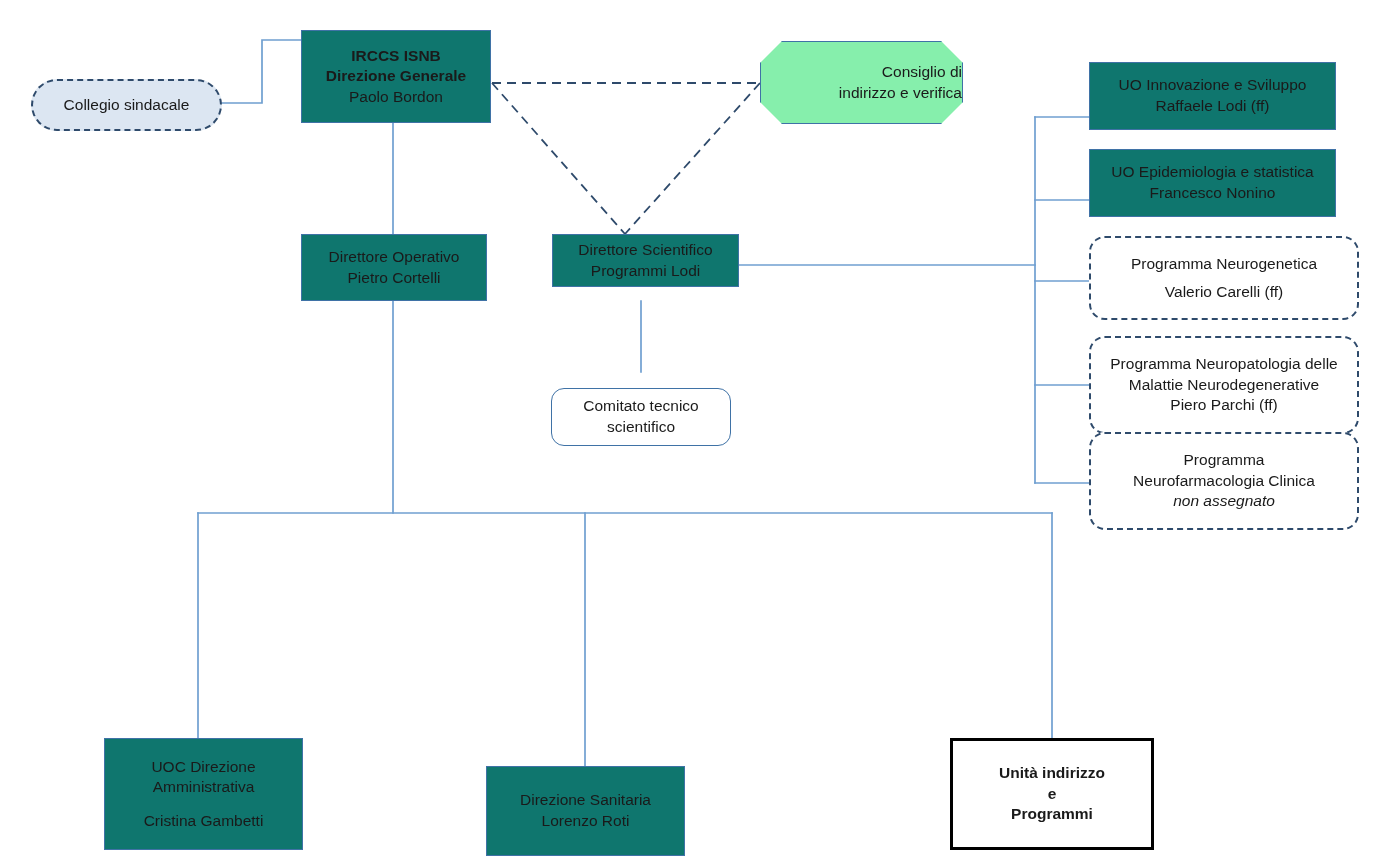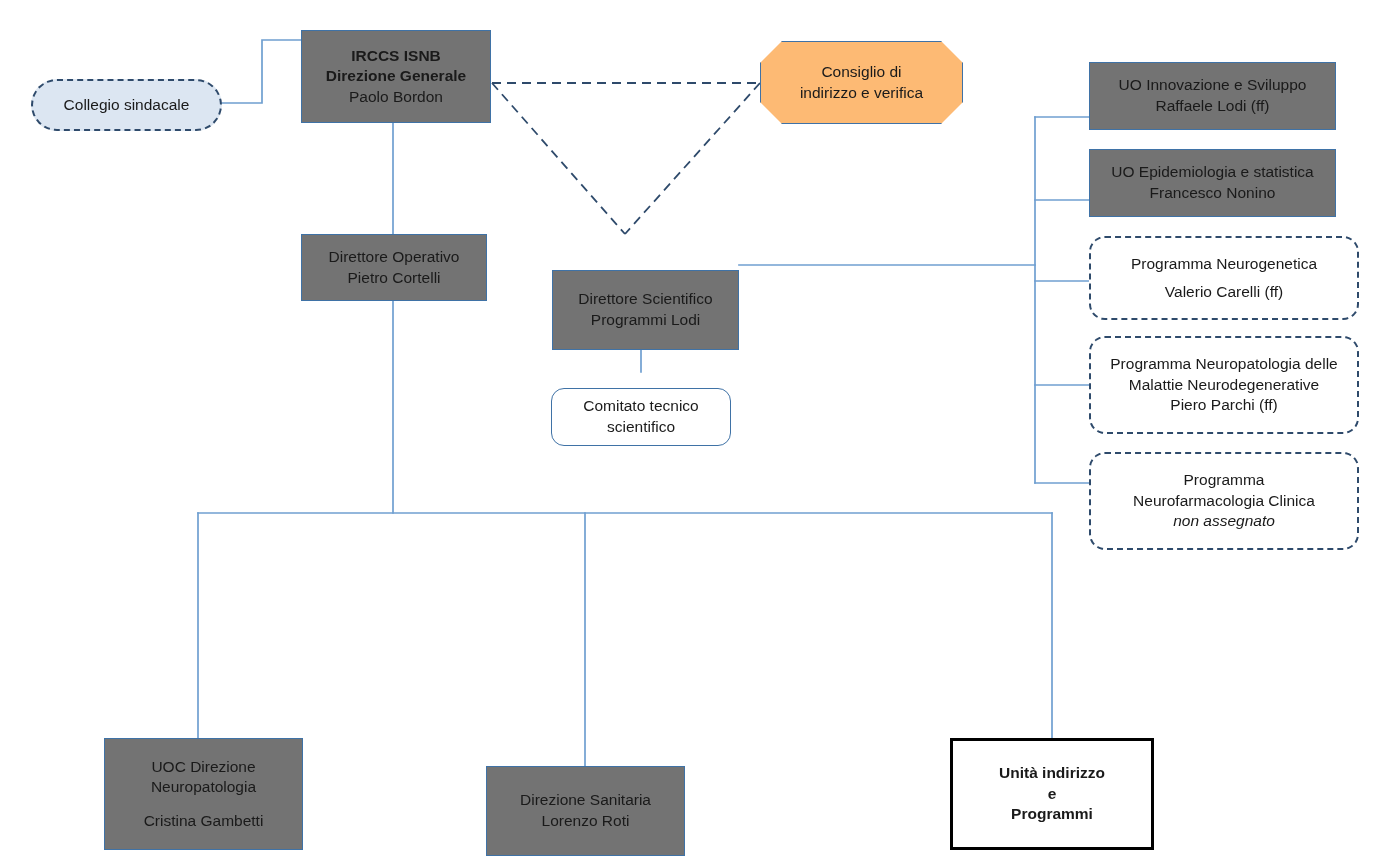--- a/index.html
+++ b/index.html
@@ -44,21 +44,21 @@
     background: #ffffff;
   }
   .node .ln { display: block; white-space: nowrap; }
   .node .ln.bold { font-weight: bold; }
   .node .ln.italic { font-style: italic; }
   .node .ln.spacer { height: 0.85em; }
 
   
   .box-solid {
     border: 1.6px solid #3f72a6;
-    background: #737373;
+    background: #0f766e;
   }
   
   .box-black {
     border: 3.2px solid #000000;
     background: #ffffff;
     font-weight: bold;
   }
   
   .box-round {
     border: 1.6px solid #3f72a6;
@@ -73,26 +73,27 @@
   }
   
   .box-dashed-fill {
     border: 2px dashed #2e4a6b;
     border-radius: 26px;
     background: #dce6f2;
   }
   
   .octagon {
     border: 1.6px solid #3f72a6;
-    background: #fdba74;
+    background: #86efac;
     clip-path: polygon(
       22px 0, calc(100% - 22px) 0,
       100% 22px, 100% calc(100% - 22px),
       calc(100% - 22px) 100%, 22px 100%,
       0 calc(100% - 22px), 0 22px);
+    align-items: flex-end;
   }
 </style>
 </head>
 <body>
 
 <div id="chart-root">
 
   <svg id="connectors" viewBox="0 0 1378 859" width="1378" height="859">
     <g stroke="#6f9fd0" stroke-width="1.7" fill="none" stroke-linecap="square">
 
@@ -141,21 +142,21 @@
   <div class="node octagon" style="left:760px; top:41px; width:203px; height:83px;">
     <span class="ln">Consiglio di</span>
     <span class="ln">indirizzo e verifica</span>
   </div>
 
   <div class="node box-solid" style="left:301px; top:234px; width:186px; height:67px;">
     <span class="ln">Direttore Operativo</span>
     <span class="ln">Pietro Cortelli</span>
   </div>
 
-  <div class="node box-solid" style="left:552px; top:234px; width:187px; height:80px;margin-top:36px;">
+  <div class="node box-solid" style="left:552px; top:234px; width:187px; height:53px;">
     <span class="ln">Direttore Scientifico</span>
     <span class="ln">Programmi Lodi</span>
   </div>
 
   <div class="node box-round" style="left:551px; top:372px; width:180px; height:58px;margin-top:16px;">
     <span class="ln">Comitato tecnico</span>
     <span class="ln">scientifico</span>
   </div>
 
   <div class="node box-solid" style="left:1089px; top:62px; width:247px; height:68px;">
@@ -172,29 +173,29 @@
     <span class="ln">Programma Neurogenetica</span>
     <span class="ln">Valerio Carelli (ff)</span>
   </div>
 
   <div class="node box-dashed" style="left:1089px; top:336px; width:270px; height:98px;">
     <span class="ln">Programma Neuropatologia delle</span>
     <span class="ln">Malattie Neurodegenerative</span>
     <span class="ln">Piero Parchi (ff)</span>
   </div>
 
-  <div class="node box-dashed" style="left:1089px; top:452px; width:270px; height:98px;text-align:right;">
+  <div class="node box-dashed" style="left:1089px; top:432px; width:270px; height:98px;text-align:right;">
     <span class="ln">Programma</span>
     <span class="ln">Neurofarmacologia Clinica</span>
     <span class="ln italic">non assegnato</span>
   </div>
 
   <div class="node box-solid" style="left:104px; top:738px; width:199px; height:112px;">
     <span class="ln">UOC Direzione</span>
-    <span class="ln">Neuropatologia</span>
+    <span class="ln">Amministrativa</span>
     <span class="ln spacer"></span>
     <span class="ln">Cristina Gambetti</span>
   </div>
 
   <div class="node box-solid" style="left:486px; top:766px; width:199px; height:90px;">
     <span class="ln">Direzione Sanitaria</span>
     <span class="ln">Lorenzo Roti</span>
   </div>
 
   <div class="node box-black" style="left:950px; top:738px; width:204px; height:112px;">

